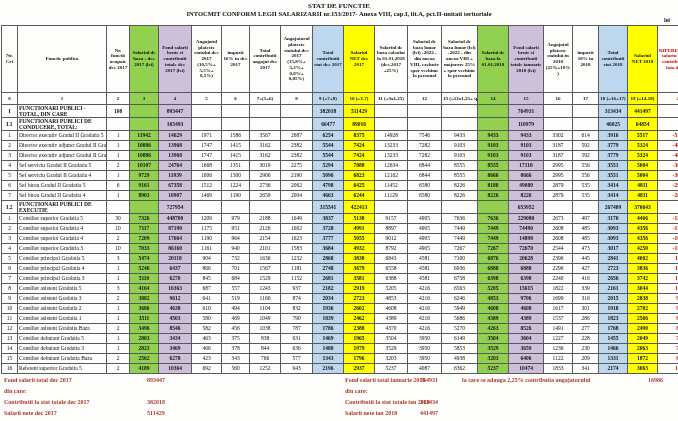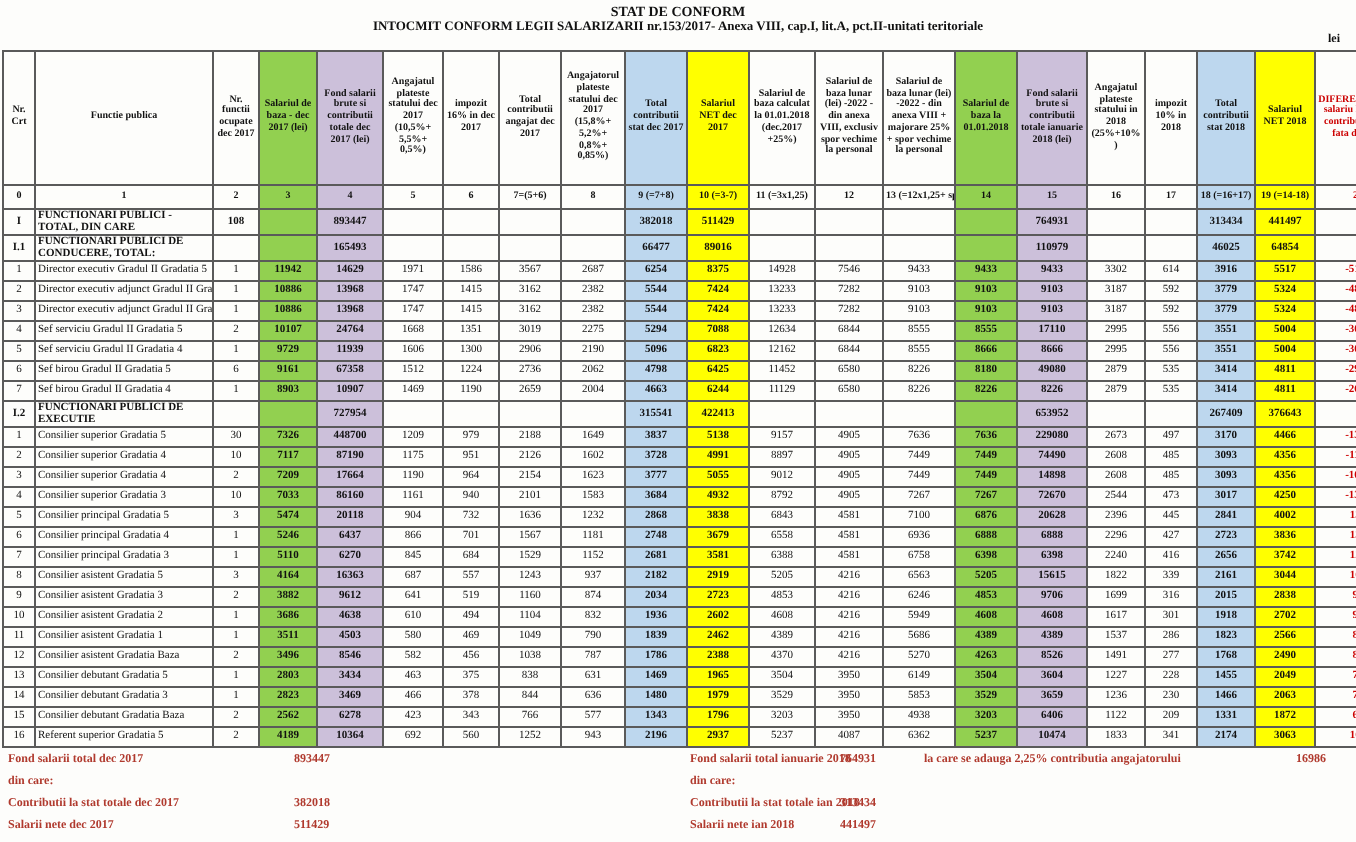--- a/index.html
+++ b/index.html
@@ -26,21 +26,21 @@
   .fr-label{left:345px;}
   .fr-value{left:420px;}
   .fr-note{left:462px;}
   .fr-extra{left:648px;}
 </style>
 </head>
 <body>
 
 <div id="page">
   <div class="titleblock">
-    <div class="title">STAT DE CONFORM</div>
+    <div class="title">STAT DE FUNCTIE</div>
     <div class="subtitle">INTOCMIT CONFORM LEGII SALARIZARII nr.153/2017- Anexa VIII, cap.I, lit.A, pct.II-unitati teritoriale</div>
     <div class="lei">lei</div>
   </div>
 
   <table>
     <thead>
         <tr>
           <th style="width: 13px; height: 66px;">Nr. Crt</th>
           <th style="width: 86px; height: 66px;">Functie publica</th>
           <th style="width: 20px; height: 66px;">Nr. functii ocupate dec 2017</th>

